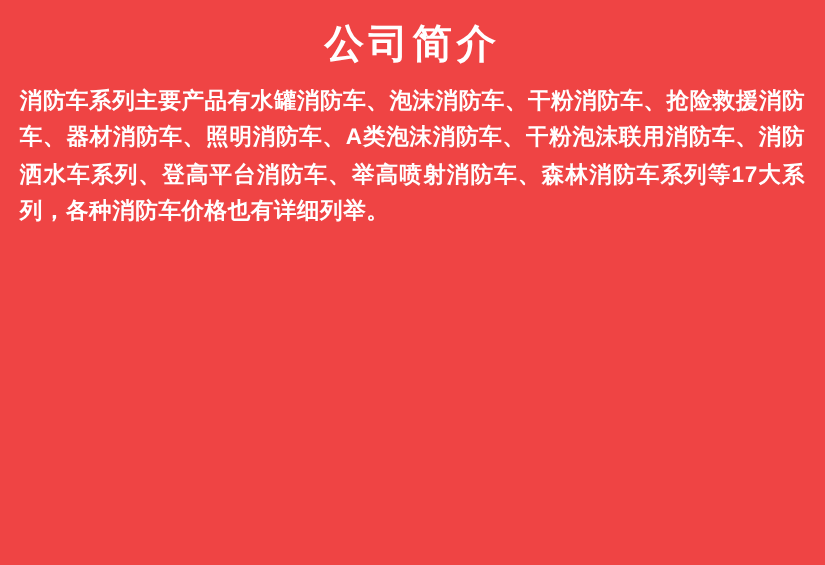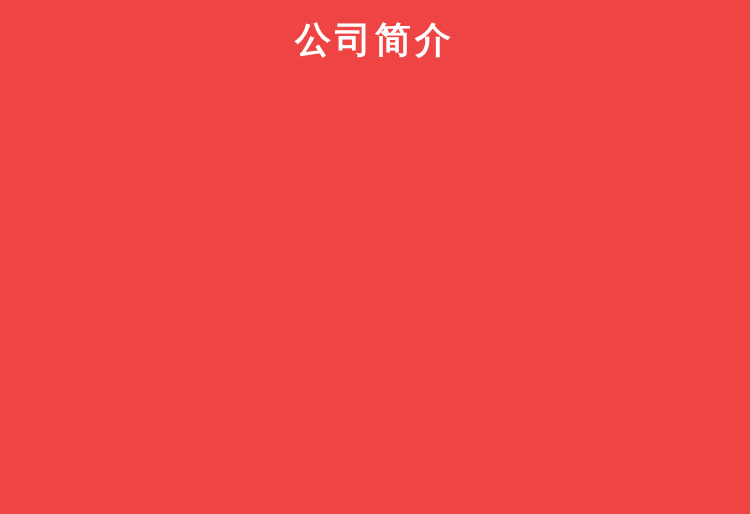--- a/index.html
+++ b/index.html
@@ -46,14 +46,15 @@
   .para:last-child {
     margin-bottom: 0;
   }
 </style>
 </head>
 <body>
 
 <div class="page">
   <div class="title">公司简介</div>
   <div class="body-text">
+    <p class="para">消防车系列主要产品有水罐消防车、泡沫消防车、干粉消防车、抢险救援消防车、器材消防车、照明消防车、A类泡沫消防车、干粉泡沫联用消防车、消防洒水车系列、登高平台消防车、举高喷射消防车、森林消防车系列等17大系列，各种消防车价格也有详细列举。</p>
   </div>
 </div>
 
 </body></html>

